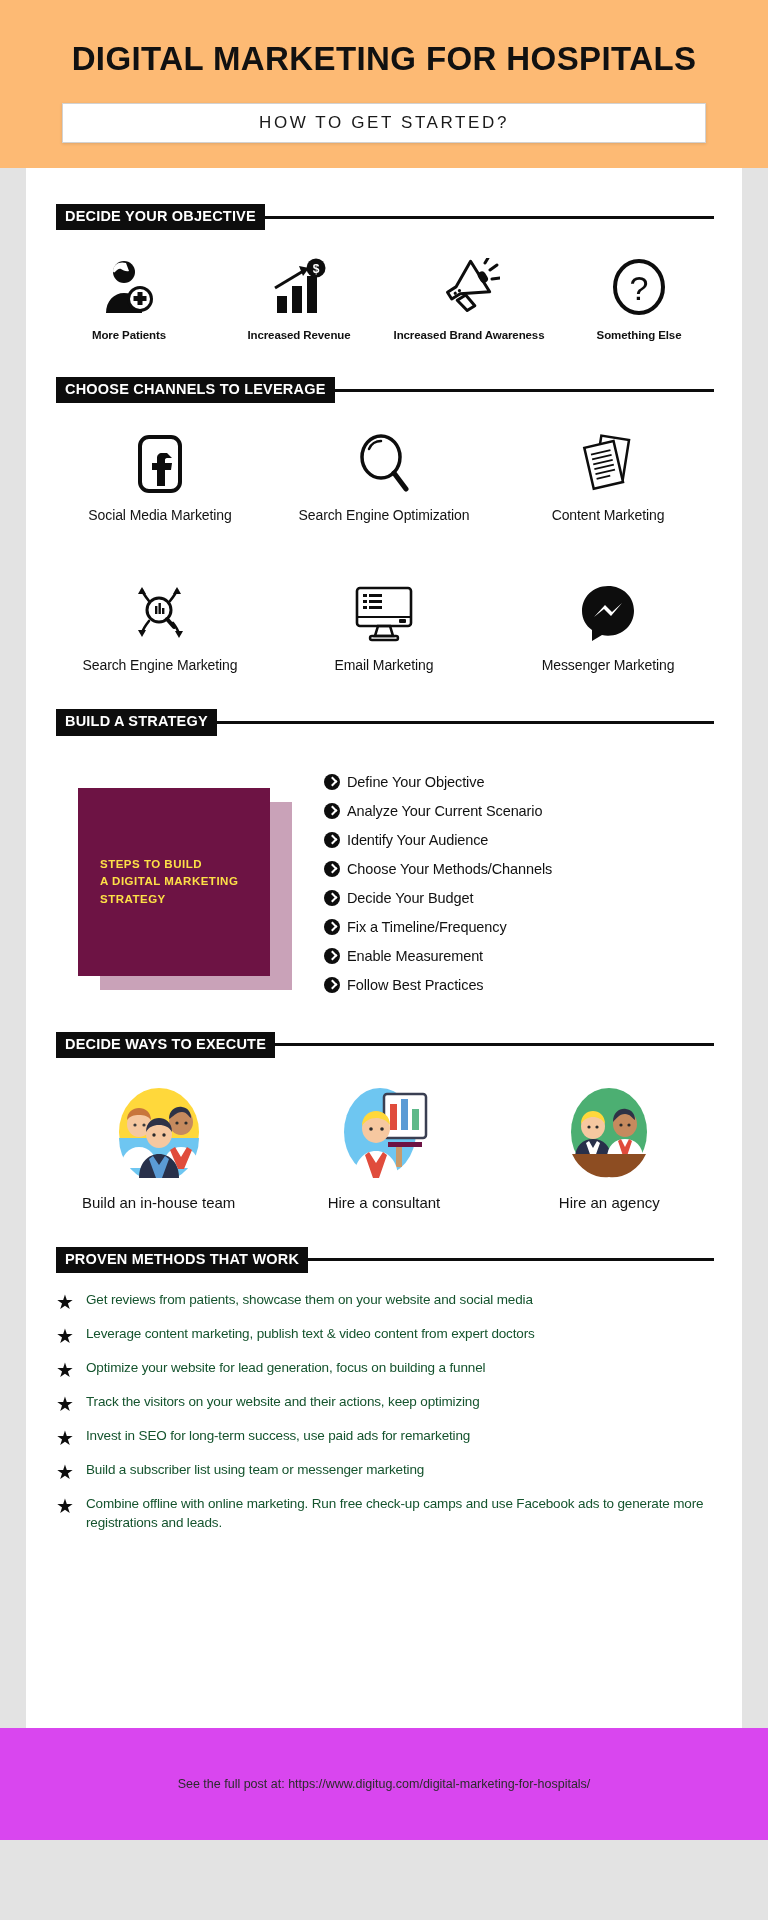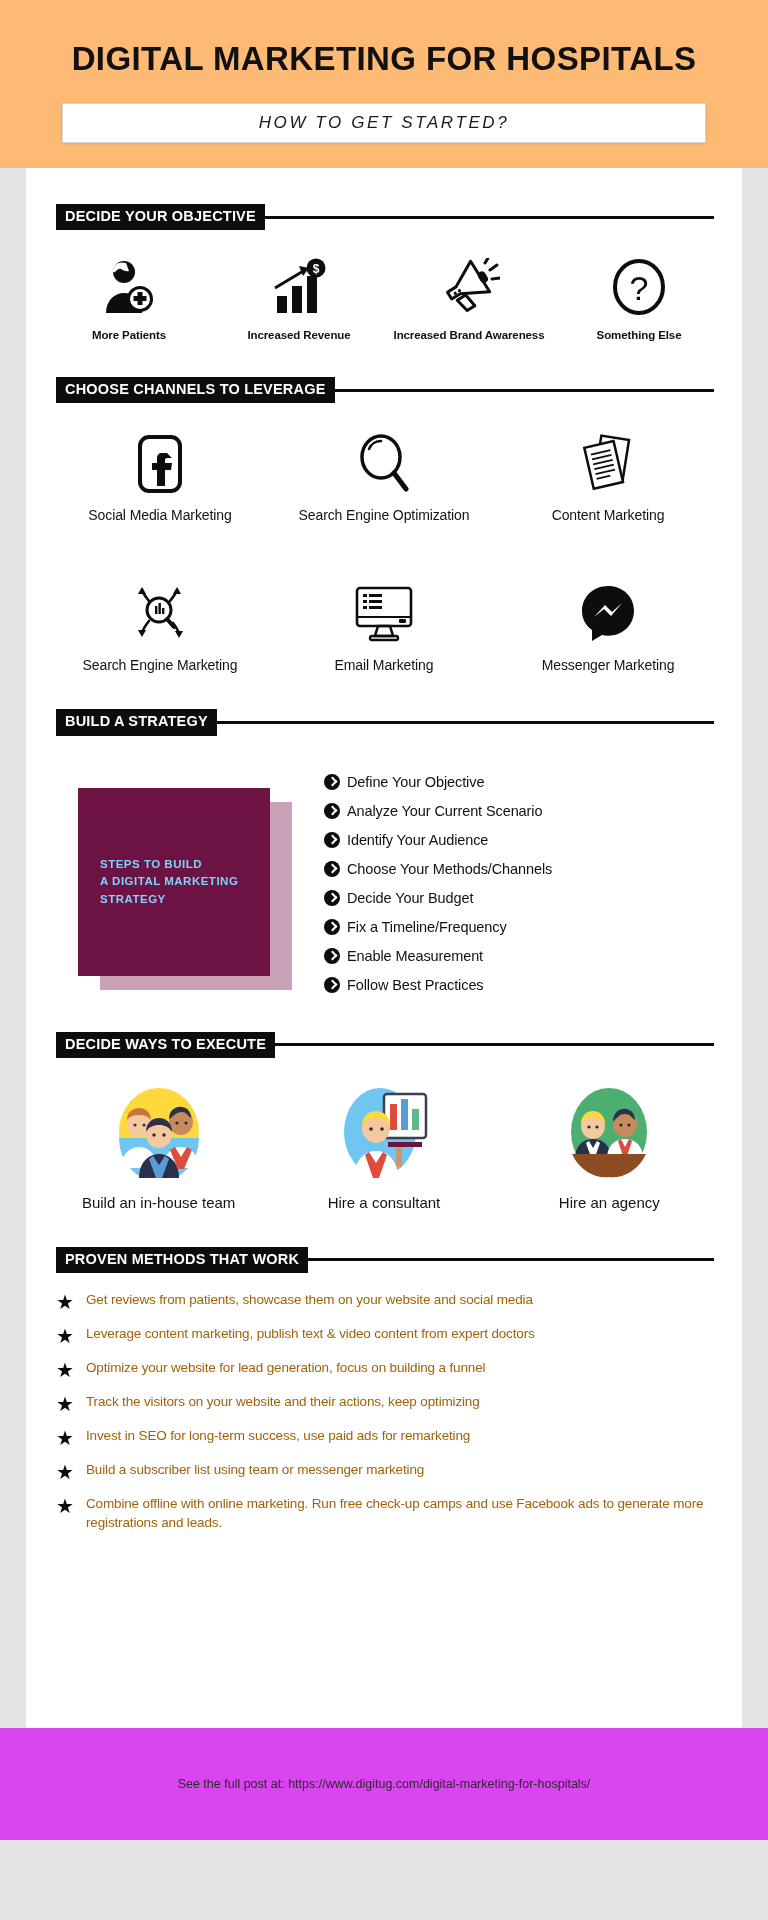--- a/index.html
+++ b/index.html
@@ -39,21 +39,20 @@
     box-shadow: 0 1px 3px rgba(0,0,0,0.12);
     display: flex;
     align-items: center;
     justify-content: center;
   }
   .subtitle-text {
     font-size: 17px;
     letter-spacing: 2.6px;
     color: #1a1a1a;
     font-weight: 400;
-    font-style: italic;
   }
 
   
   .sheet {
     width: 716px;
     margin: 0 auto;
     background: #ffffff;
     padding: 0 0 18px 0;
     min-height: 1560px;
   }
@@ -147,21 +146,21 @@
     height: 188px;
     background: #c9a2b8;
   }
   .strat-box {
     position: absolute;
     left: 22px;
     top: 18px;
     width: 192px;
     height: 188px;
     background: #6d1344;
-    color: #7dd3fc;
+    color: #fde047;
     padding: 68px 0 0 22px;
   }
   .strat-box-text {
     font-size: 11.5px;
     font-weight: 700;
     letter-spacing: 0.5px;
     line-height: 1.55;
     white-space: pre-line;
   }
   .strategy-right {
@@ -234,21 +233,21 @@
     width: 22px;
     margin-right: 8px;
     margin-top: 1px;
     line-height: 1;
     font-size: 20px;
     color: #0d0d0d;
   }
   .method-text {
     font-size: 13.5px;
     line-height: 1.38;
-    color: #a16207;
+    color: #14532d;
     letter-spacing: -0.15px;
   }
 
   
   .footer {
     height: 112px;
     background: #d946ef;
     display: flex;
     align-items: center;
     justify-content: center;

